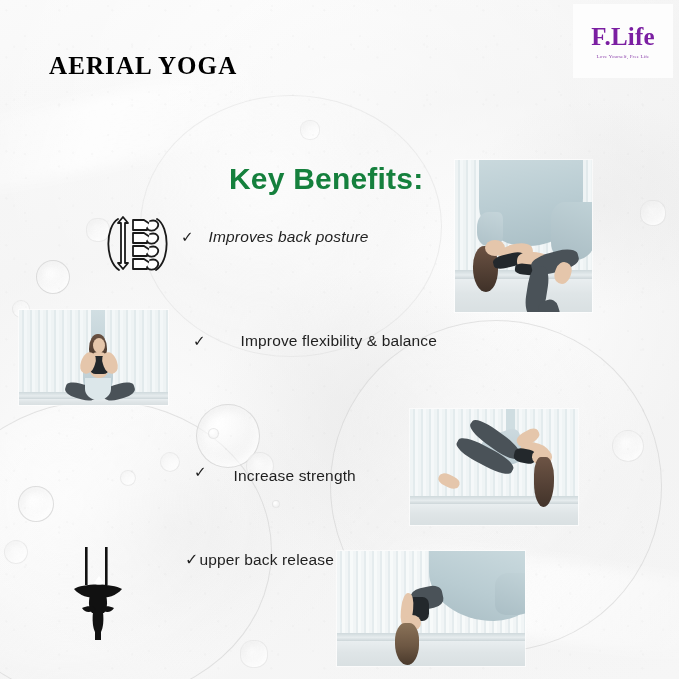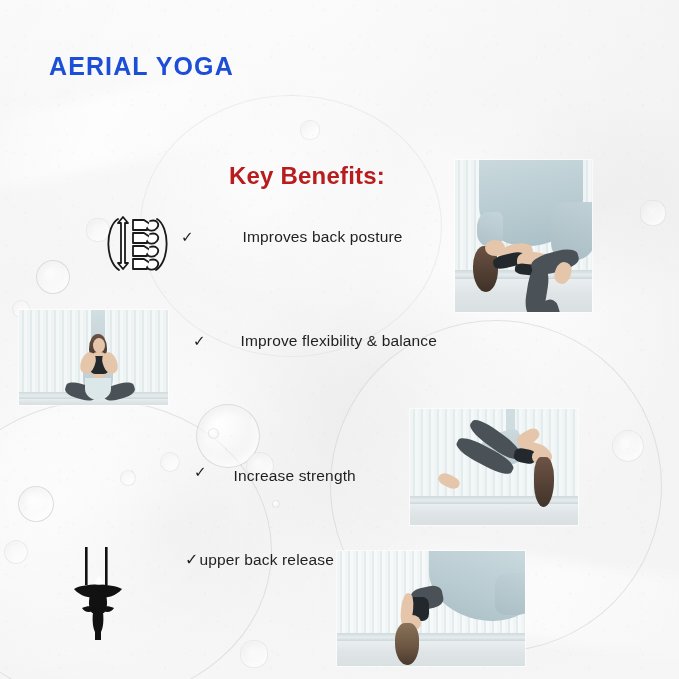--- a/index.html
+++ b/index.html
@@ -63,22 +63,22 @@
       radial-gradient(circle at 63% 14%, rgba(190,190,190,.20) 0 1px, transparent 1.4px),
       radial-gradient(circle at 81% 73%, rgba(190,190,190,.22) 0 1px, transparent 1.4px),
       radial-gradient(circle at 24% 88%, rgba(190,190,190,.20) 0 1px, transparent 1.4px);
     background-size:53px 47px,67px 59px,41px 43px,73px 61px,59px 53px;
   }
 
   
   .title{
     position:absolute;left:49px;top:52px;
     font-size:25px;font-weight:700;letter-spacing:1.1px;
-    color:#1d4ed8;
-    font-family:Liberation Sans, sans-serif;
+    color:#000000;
+    font-family:Liberation Serif, serif;
   }
 
   
   .logo-box{
     position:absolute;left:573px;top:4px;width:100px;height:74px;
     background:#fdfdfd;
     display:flex;flex-direction:column;align-items:center;justify-content:center;
   }
   .logo-mark{
     font-family:"Liberation Serif", serif;
@@ -88,36 +88,36 @@
   .logo-tag{
     margin-top:5px;
     font-family:"Liberation Serif", serif;
     font-size:5px;color:#8e44ad;letter-spacing:.15px;white-space:nowrap;
     transform:scaleY(.95);
   }
 
   
   .kb-heading{
     position:absolute;left:229px;top:162px;
-    font-size:24px;font-weight:700;color:#b91c1c;
+    font-size:30px;font-weight:700;color:#15803d;
     letter-spacing:.2px;
   }
 
   
   .benefit{position:absolute;display:flex;align-items:center;}
   .check{
     font-size:15px;color:#1d1d1d;line-height:1;
     font-family:"DejaVu Sans", sans-serif;
   }
   .btext{
     font-size:15.5px;color:#1f1f1f;letter-spacing:.15px;
     font-family:"Liberation Sans", sans-serif;white-space:nowrap;
   }
   #b1{left:181px;top:228px;}
-  #b1 .btext{margin-left:49px;}
+  #b1 .btext{margin-left:15px;font-style:italic;}
   #b2{left:193px;top:332px;}
   #b2 .btext{margin-left:35px;}
   #b3{left:194px;top:459px;}
   #b3 .btext{margin-left:27px;margin-top:8px;}
   #b4{left:185px;top:551px;}
   #b4 .check{font-size:16px;}
   #b4 .btext{margin-left:1px;}
 
   
   .spine-icon{position:absolute;left:100px;top:207px;width:76px;height:72px;}
@@ -183,20 +183,24 @@
   <div class="bubble hair" style="left:300px;top:120px;width:18px;height:18px;"></div>
   <div class="bubble faint" style="left:612px;top:430px;width:30px;height:30px;"></div>
   <div class="bubble hair" style="left:640px;top:200px;width:24px;height:24px;"></div>
   <div class="drop" style="left:208px;top:428px;width:9px;height:9px;"></div>
   <div class="drop" style="left:54px;top:316px;width:7px;height:7px;"></div>
   <div class="drop" style="left:272px;top:500px;width:6px;height:6px;"></div>
   <div class="grain"></div>
 
   <div class="title">AERIAL YOGA</div>
 
+  <div class="logo-box">
+    <div class="logo-mark">F.Life</div>
+    <div class="logo-tag">Love Yourself, Free Life</div>
+  </div>
 
   <div class="kb-heading">Key Benefits:</div>
 
   <div class="spine-icon">
     <svg viewBox="0 0 76 72" width="76" height="72" fill="none" stroke="#1a1a1a" stroke-width="1.8" stroke-linejoin="round" stroke-linecap="round">
       <path d="M18 12 C5 20, 5 54, 19 63"></path>
       <path d="M57 12 C70 20, 70 54, 56 63"></path>
       <path d="M23 10 l-5 6 h3 v40 h-3 l5 6 5 -6 h-3 v-40 h3 z" fill="#ffffff"></path>
       <path d="M33 13 h11 l6 4 -3 6 h-14 z" fill="#ffffff"></path>
       <path d="M33 26 h11 l6 4 -3 6 h-14 z" fill="#ffffff"></path>

